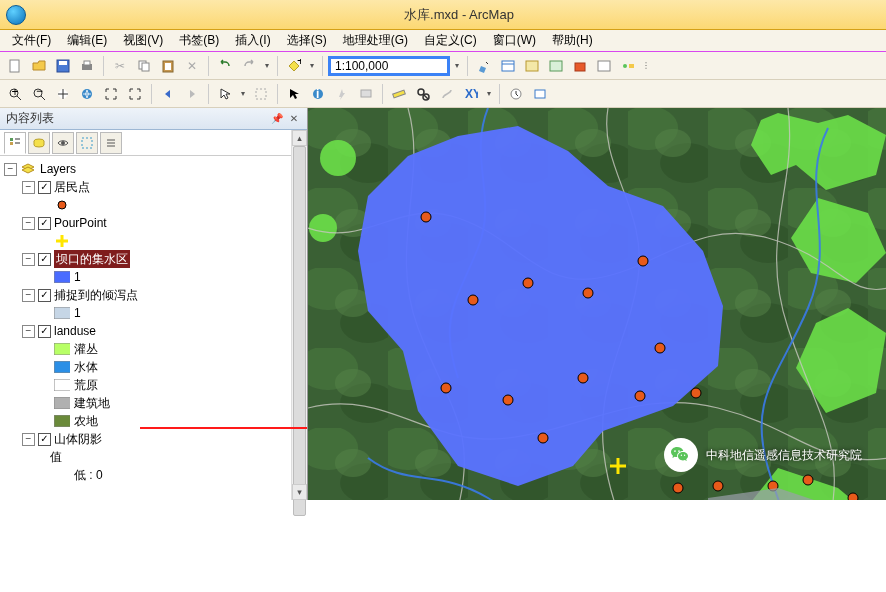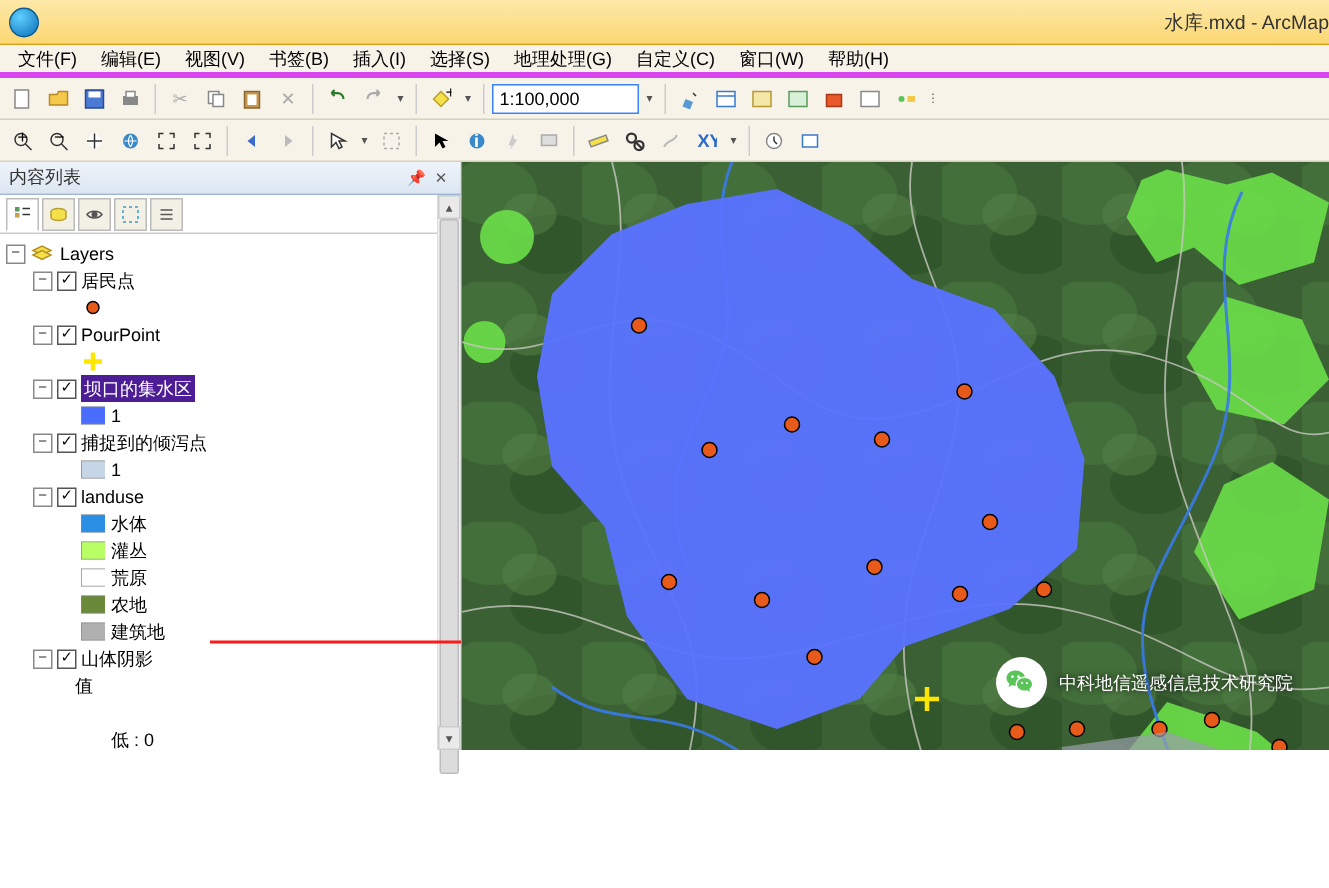--- a/index.html
+++ b/index.html
@@ -1,43 +1,43 @@
 <!DOCTYPE html>
 <html><head>
 <meta charset="utf-8">
 <style>
 *{box-sizing:border-box;margin:0;padding:0;font-family:"Microsoft YaHei","Segoe UI",Tahoma,sans-serif;font-size:12px}
 body{width:886px;height:592px;overflow:hidden;background:#fff;position:relative}
 .title-bar{height:30px;background:linear-gradient(#fde8a8,#fcd873);display:flex;align-items:center;border-bottom:1px solid #d4a017}
 .title-bar .app-icon{width:20px;height:20px;margin:0 6px;border-radius:50%;background:radial-gradient(circle at 35% 30%,#5fd0ff,#0a6fb8);border:1px solid #0a5a94}
-.title-text{flex:1;text-align:right;color:#333;font-size:13px}
-.menu-bar{height:22px;background:#f7f3e9;display:flex;align-items:center;padding:0 4px;border-bottom:4px solid #d946ef}
+.title-text{flex:1;text-align:center;color:#333;font-size:13px}
+.menu-bar{height:22px;background:#f7f3e9;display:flex;align-items:center;padding:0 4px;border-bottom:1px solid #d946ef}
 .menu-item{padding:0 8px;cursor:default}
 .toolbar{height:28px;background:#f7f3e9;display:flex;align-items:center;padding:0 4px;gap:2px;border-bottom:1px solid #d8d0bc}
 .tbtn{width:22px;height:22px;display:flex;align-items:center;justify-content:center;border:1px solid transparent;color:#333}
 .tbtn.gray{color:#aaa}
 .sep{width:1px;height:20px;background:#ccc;margin:0 3px}
 .tdrop{width:10px;height:22px;display:flex;align-items:center;justify-content:center;color:#555;font-size:8px}
-.scale-input{width:98px;height:20px;border:1px solid #3b82f6;padding:0 4px;background:#fff}
+.scale-input{width:122px;height:20px;border:3px solid #3b82f6;padding:0 4px;background:#fff}
 .content{display:flex;height:392px}
 .toc{width:308px;border-right:1px solid #999;background:#fff;display:flex;flex-direction:column;position:relative}
 .toc-header{height:22px;background:linear-gradient(#eef3f9,#dce6f2);border-bottom:1px solid #9db7d4;display:flex;align-items:center;padding:0 6px;font-size:12px;color:#333}
 .toc-header .spacer{flex:1}
 .toc-header .pin,.toc-header .x{width:14px;height:14px;display:flex;align-items:center;justify-content:center;font-size:10px;color:#555;margin-left:2px}
 .toc-tabs{height:26px;border-bottom:1px solid #ccc;display:flex;align-items:center;padding:0 4px;gap:2px}
 .tabbtn{width:22px;height:22px;display:flex;align-items:center;justify-content:center;border:1px solid #bbb;background:#f3f0e6}
 .tabbtn.active{background:#fff;border-bottom:1px solid #fff}
 .tree{flex:1;overflow:auto;padding:4px 2px;position:relative}
 .row{display:flex;align-items:center;height:18px;line-height:18px}
 .tw{width:13px;height:13px;border:1px solid #888;display:flex;align-items:center;justify-content:center;font-size:10px;margin-right:3px;background:#fff;color:#333}
 .cb{width:13px;height:13px;border:1px solid #555;display:flex;align-items:center;justify-content:center;font-size:10px;margin-right:3px;background:#fff}
 .cb::after{content:"✓";color:#000;font-size:10px}
 .sym{width:16px;height:12px;margin-right:4px;display:flex;align-items:center;justify-content:center}
 .lbl{white-space:nowrap}
-.lbl.sel{background:#4c1d95;color:#fff;padding:0 2px}
+.lbl.sel{background:#7f1d1d;color:#fff;padding:0 2px}
 .scroll-v{position:absolute;right:0;top:22px;bottom:0;width:16px;background:#f0f0f0;border-left:1px solid #ddd}
 .scroll-v .up,.scroll-v .dn{height:16px;display:flex;align-items:center;justify-content:center;font-size:9px;color:#555;background:#eaeaea;border:1px solid #ccc}
 .scroll-v .dn{position:absolute;bottom:0;width:100%}
 .scroll-v .thumb{position:absolute;top:16px;left:1px;right:1px;height:370px;background:#dcdcdc;border:1px solid #bcbcbc;border-radius:2px}
 .map{flex:1;position:relative;background:#254a25;overflow:hidden}
 .map svg{position:absolute;inset:0}
 .arrow{position:absolute;top:263px;left:140px;width:220px;height:18px;z-index:5}
 .watermark{position:absolute;right:24px;bottom:28px;display:flex;align-items:center;color:#fff;font-size:20px;font-weight:500;z-index:6;text-shadow:0 0 4px #000}
 .watermark .wechat{width:34px;height:34px;border-radius:50%;background:#fff;display:flex;align-items:center;justify-content:center;margin-right:8px}
 .watermark .wechat svg{position:static}
@@ -396,67 +396,67 @@
       </div>
 
       <div class="row" style="padding-left:20px">
         <span class="tw">−</span>
         <span class="cb"></span>
         <span class="lbl">landuse</span>
       </div>
       <div class="row" style="padding-left:52px">
           <span class="sym">
             <svg width="18" height="12">
+              <rect width="18" height="12" fill="#b8ff66" stroke="#888"></rect>
+            </svg>
+          </span>
+          <span class="lbl">灌丛</span>
+        </div>
+      <div class="row" style="padding-left:52px">
+          <span class="sym">
+            <svg width="18" height="12">
               <rect width="18" height="12" fill="#2b8fe6" stroke="#888"></rect>
             </svg>
           </span>
           <span class="lbl">水体</span>
         </div>
       <div class="row" style="padding-left:52px">
           <span class="sym">
             <svg width="18" height="12">
-              <rect width="18" height="12" fill="#b8ff66" stroke="#888"></rect>
-            </svg>
-          </span>
-          <span class="lbl">灌丛</span>
+              <rect width="18" height="12" fill="#ffffff" stroke="#888"></rect>
+            </svg>
+          </span>
+          <span class="lbl">荒原</span>
         </div>
       <div class="row" style="padding-left:52px">
           <span class="sym">
             <svg width="18" height="12">
-              <rect width="18" height="12" fill="#ffffff" stroke="#888"></rect>
-            </svg>
-          </span>
-          <span class="lbl">荒原</span>
+              <rect width="18" height="12" fill="#b0b0b0" stroke="#888"></rect>
+            </svg>
+          </span>
+          <span class="lbl">建筑地</span>
         </div>
       <div class="row" style="padding-left:52px">
           <span class="sym">
             <svg width="18" height="12">
               <rect width="18" height="12" fill="#6a8a3a" stroke="#888"></rect>
             </svg>
           </span>
           <span class="lbl">农地</span>
-        </div>
-      <div class="row" style="padding-left:52px">
-          <span class="sym">
-            <svg width="18" height="12">
-              <rect width="18" height="12" fill="#b0b0b0" stroke="#888"></rect>
-            </svg>
-          </span>
-          <span class="lbl">建筑地</span>
         </div>
 
       <div class="row" style="padding-left:20px">
         <span class="tw">−</span>
         <span class="cb"></span>
         <span class="lbl">山体阴影</span>
       </div>
       <div class="row" style="padding-left:48px">
           <span class="lbl">值</span>
         </div>
-      <div class="row" style="padding-left:72px;margin-top:18px">
+      <div class="row" style="padding-left:72px;margin-top:0">
           <span class="lbl">低 : 0</span>
         </div>
 
       <svg class="arrow">
           <defs>
             <marker id="ah" markerWidth="10" markerHeight="8" refX="9" refY="4" orient="auto">
               <path d="M0 0l10 4-10 4z" fill="#ff1a1a"></path>
             </marker>
           </defs>
           <line x1="0" y1="9" x2="210" y2="9" stroke="#ff1a1a" stroke-width="2" marker-end="url(#ah)"></line>

